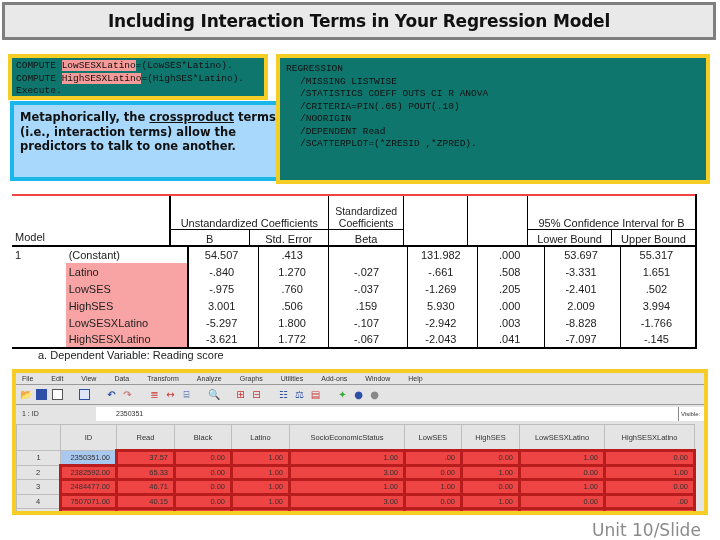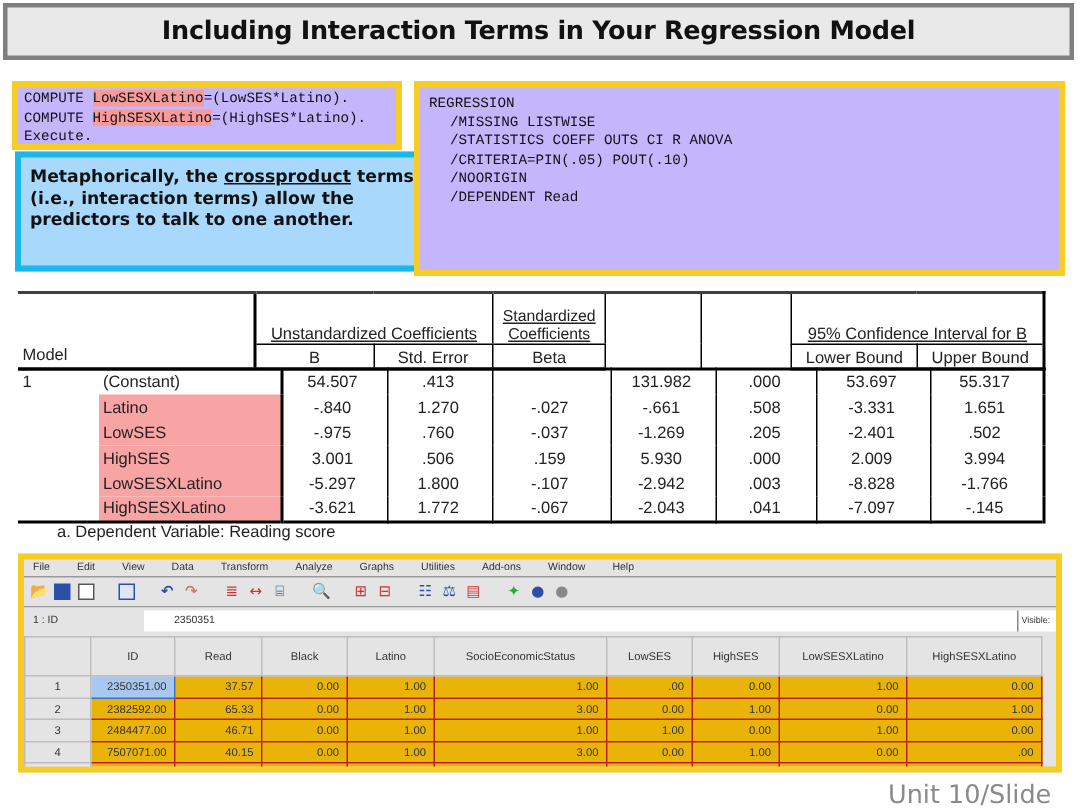--- a/index.html
+++ b/index.html
@@ -1,57 +1,57 @@
 <!DOCTYPE html>
 <html><head>
 <meta charset="utf-8">
 <style>
   * { box-sizing: border-box; margin: 0; padding: 0; }
   body { width: 720px; height: 540px; background: #ffffff; position: relative; overflow: hidden; font-family: "DejaVu Sans", sans-serif; }
 
   .title-bar { position: absolute; left: 2px; top: 2px; width: 714px; height: 38px; background: #e9e9e9; border: 3px solid #7f7f7f; display: flex; align-items: center; justify-content: center; }
   .title-bar span { font-family: "DejaVu Sans", sans-serif; font-weight: bold; font-size: 17px; color: #111; letter-spacing: -0.2px; }
 
-  .code-box { position: absolute; background: #c4b5fd; border: 4px solid #f5cd24; font-family: "Liberation Mono", monospace; font-size: 9.5px; color: #111; line-height: 12.5px; }
+  .code-box { position: absolute; background: #0f766e; border: 4px solid #f5cd24; font-family: "Liberation Mono", monospace; font-size: 9.5px; color: #111; line-height: 12.5px; }
   .compute-box { left: 8px; top: 54px; width: 260px; height: 46px; padding: 2px 4px; }
   .regression-box { left: 276px; top: 54px; width: 434px; height: 130px; padding: 5px 6px; }
   .code-line { white-space: pre; }
   .hl { background: #f79a9a; }
   .indent { padding-left: 14px; }
 
   .note-box { position: absolute; left: 10px; top: 101px; width: 280px; height: 80px; background: #a8d8fb; border: 4px solid #1bb6ea; padding: 5px 6px; font-family: "DejaVu Sans", sans-serif; font-weight: bold; font-size: 11.5px; line-height: 14.5px; color: #111; }
   .note-box u { text-decoration: underline; }
 
   .coef-table-wrap { position: absolute; left: 12px; top: 194px; width: 696px; }
   table.coef { border-collapse: collapse; font-family: "Liberation Sans", sans-serif; font-size: 11px; color: #222; width: 685px; }
   table.coef td, table.coef th { font-weight: normal; padding: 0 3px; height: 17px; white-space: nowrap; }
   table.coef .num { text-align: center; padding-right: 6px; }
   table.coef .hdr { text-align: center; vertical-align: bottom; }
   table.coef .vl { border-left: 1px solid #000; }
   table.coef .vl2 { border-left: 2px solid #000; }
-  table.coef .top { border-top: 2px solid #404040; text-decoration: underline; }
+  table.coef .top { border-top: 2px solid #ef4444; }
   table.coef .bt { border-bottom: 1px solid #000; }
   table.coef .bt2 { border-bottom: 2px solid #000; }
   table.coef .rt { border-right: 2px solid #000; }
   table.coef .pink { background: #f9a4a4; }
   .footnote { font-family: "Liberation Sans", sans-serif; font-size: 11px; color: #222; margin-left: 26px; margin-top: 0; }
 
   .spss-window { position: absolute; left: 12px; top: 369px; width: 696px; height: 146px; border: 4px solid #f5cd24; background: #e4e4e4; overflow: hidden; }
   .menubar { height: 12px; display: flex; align-items: center; gap: 18px; padding-left: 6px; font-family: "Liberation Sans", sans-serif; font-size: 7px; color: #333; border-bottom: 1px solid #9a9a9a; }
   .toolbar { height: 20px; display: flex; align-items: center; gap: 5px; padding-left: 4px; border-bottom: 1px solid #9a9a9a; }
   .tb-icon { width: 11px; height: 11px; display: inline-block; font-size: 10px; line-height: 11px; text-align: center; }
   .tb-sep { width: 6px; }
   .cellbar { height: 17px; display: flex; align-items: center; background: #e4e4e4; font-family: "Liberation Sans", sans-serif; font-size: 7px; color: #333; }
   .cell-ref { width: 80px; padding-left: 6px; }
   .cell-value { flex: 1; height: 14px; background: #fff; padding-left: 20px; line-height: 14px; }
   .visible-label { width: 26px; height: 14px; background: #fff; border-left: 1px solid #888; font-size: 6px; line-height: 14px; padding-left: 2px; }
 
   table.grid { border-collapse: collapse; font-family: "Liberation Sans", sans-serif; font-size: 7.5px; color: #333; margin-top: 2px; }
   table.grid th { background: #e4e4e4; font-weight: normal; border: 1px solid #bdbdbd; height: 26px; text-align: center; }
-  table.grid td { background: #eab308; border: 1px solid #b91c1c; height: 14.5px; text-align: right; padding-right: 5px; }
+  table.grid td { background: #ef4444; border: 3px solid #b91c1c; height: 14.5px; text-align: right; padding-right: 5px; }
   table.grid td.rownum { background: #e4e4e4; text-align: center; padding-right: 0; border: 1px solid #bdbdbd; }
   table.grid td.selected { background: #a9c8ef; border: 1px solid #3a6fc4; }
 
   .slide-footer { position: absolute; left: 592px; top: 520px; font-family: "DejaVu Sans", sans-serif; font-size: 17px; color: #8a8a8a; white-space: nowrap; }
 </style>
 </head>
 <body>
 
 <div class="title-bar">
   <span>Including Interaction Terms in Your Regression Model</span>
@@ -67,20 +67,21 @@
   <span>Metaphorically, the </span><u>crossproduct</u><span> terms (i.e., interaction terms) allow the predictors to talk to one another.</span>
 </div>
 
 <div class="code-box regression-box">
   <div class="code-line">REGRESSION</div>
   <div class="code-line indent">/MISSING LISTWISE</div>
   <div class="code-line indent">/STATISTICS COEFF OUTS CI R ANOVA</div>
   <div class="code-line indent">/CRITERIA=PIN(.05) POUT(.10)</div>
   <div class="code-line indent">/NOORIGIN</div>
   <div class="code-line indent">/DEPENDENT Read</div>
+  <div class="code-line indent">/SCATTERPLOT=(*ZRESID ,*ZPRED).</div>
 </div>
 
 <div class="coef-table-wrap">
   <table class="coef">
     <colgroup>
       <col style="width:44px">
         <col style="width:100px">
         <col style="width:58px">
         <col style="width:58px">
         <col style="width:64px">

